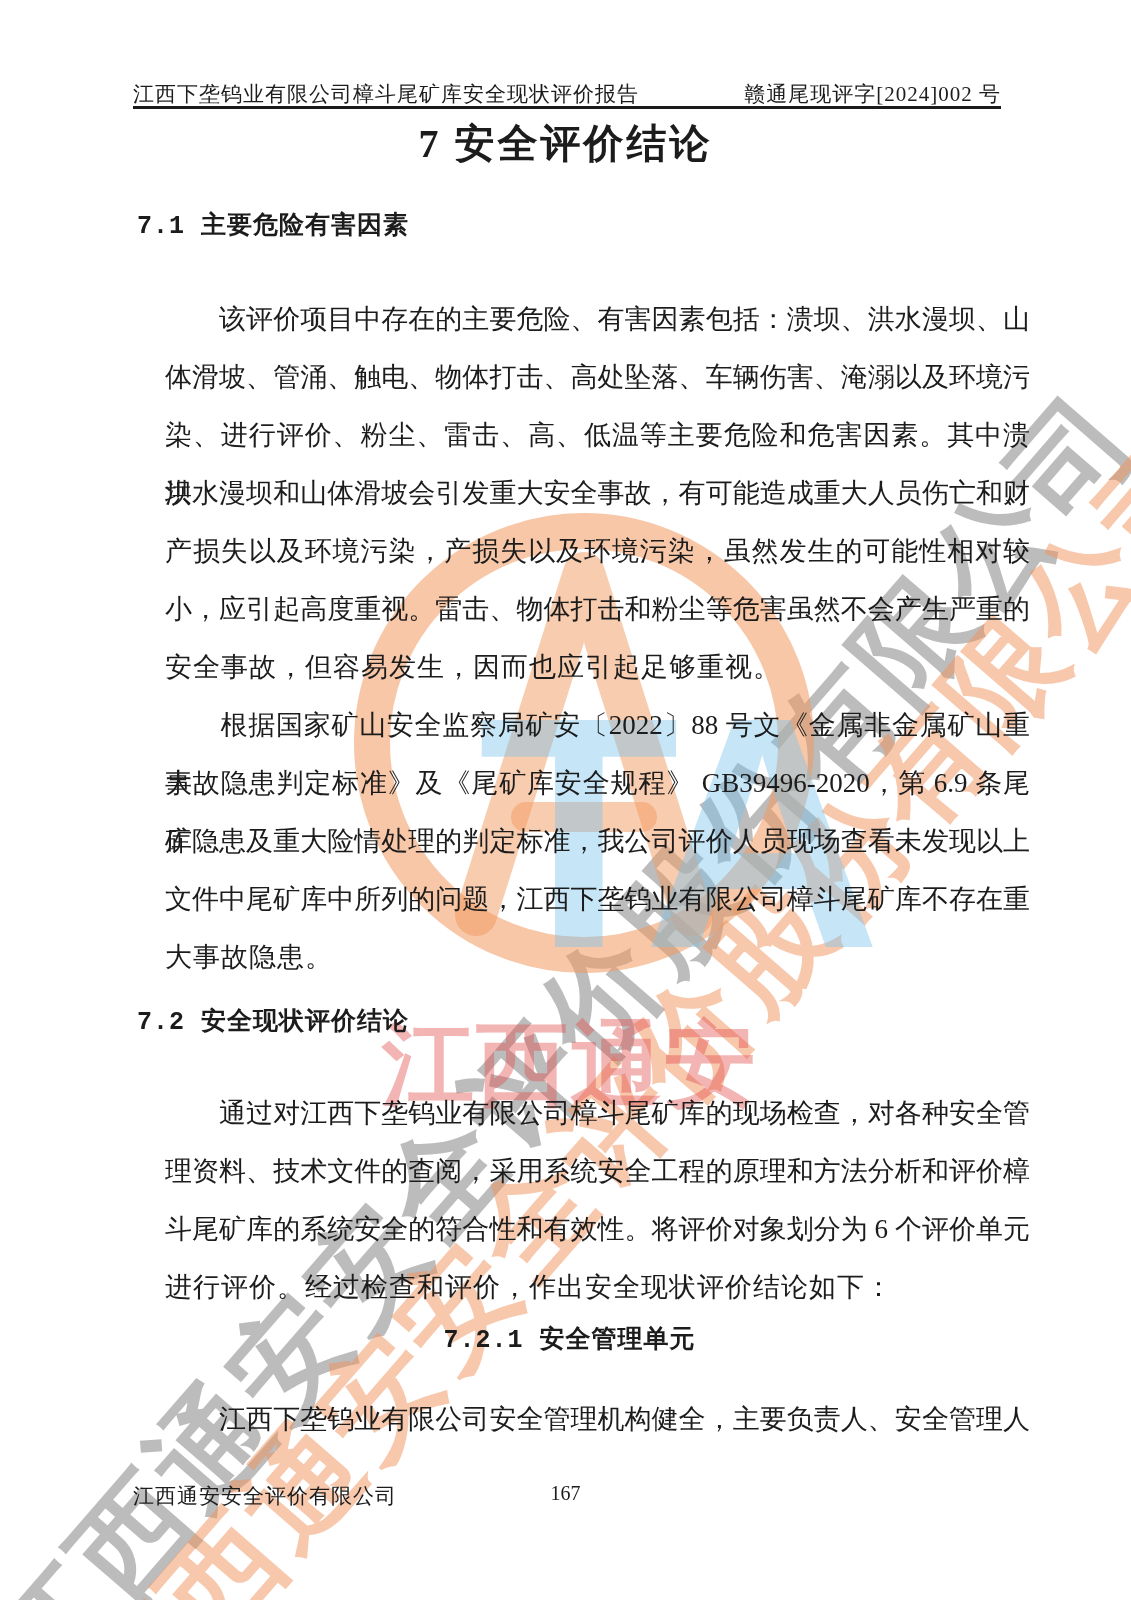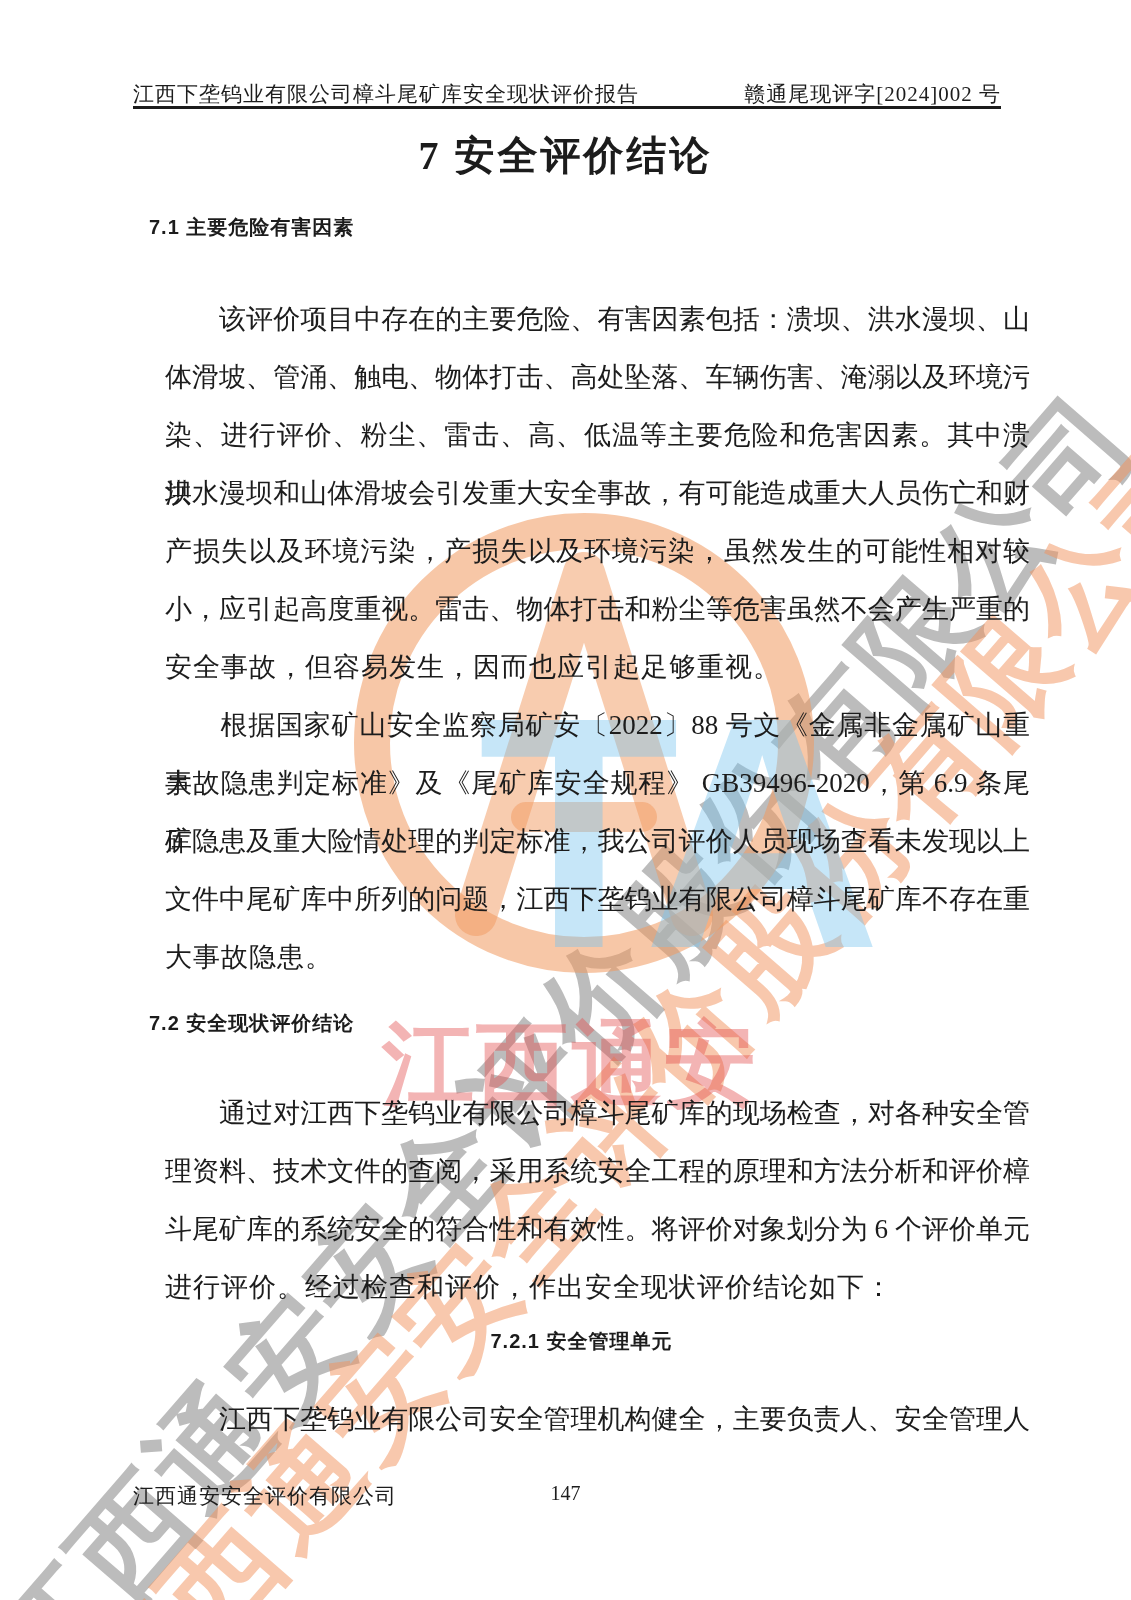--- a/index.html
+++ b/index.html
@@ -50,29 +50,29 @@
   }
   #header-right{
     position:absolute;right:130px;top:80px;
     font-size:21px;letter-spacing:1px;
   }
   #header-rule{
     position:absolute;left:133px;top:106px;width:868px;height:3px;
     background:#1b1b1b;
   }
   #doc-title{
-    position:absolute;left:0;top:128px;width:1131px;
+    position:absolute;left:0;top:116px;width:1131px;
     text-align:center;
     font-weight:bold;font-size:40px;letter-spacing:3px;
   }
   #doc-body{position:absolute;left:133px;top:0;width:865px;}
   .heading{
-    position:absolute;left:16px;width:865px;
-    font-family:Liberation Sans, sans-serif;
-    font-weight:bold;font-size:20px;line-height:34px;
+    position:absolute;left:4px;width:865px;
+    font-family:Liberation Mono, monospace;
+    font-weight:bold;font-size:25px;line-height:34px;
     letter-spacing:1px;
   }
   .paragraph{position:absolute;left:0;width:865px;margin-left:32px;}
   .line{
     width:865px;height:58px;line-height:58px;
     font-size:27px;
     text-align:justify;
     text-align-last:justify;
     white-space:normal;
   }
@@ -135,15 +135,15 @@
           <div class="line">斗尾矿库的系统安全的符合性和有效性。将评价对象划分为 6 个评价单元</div>
           <div class="line lastline">进行评价。经过检查和评价，作出安全现状评价结论如下：</div>
         </div>
         <div class="heading" style="top: 1324px; text-align: center;">7.2.1 安全管理单元</div>
         <div class="paragraph" style="top: 1390px;">
           <div class="line">　　江西下垄钨业有限公司安全管理机构健全，主要负责人、安全管理人</div>
         </div>
       </div>
 
     <div id="footer-company">江西通安安全评价有限公司</div>
-    <div id="footer-page">147</div>
+    <div id="footer-page">167</div>
   </div>
 </div>
 
 </body></html>

